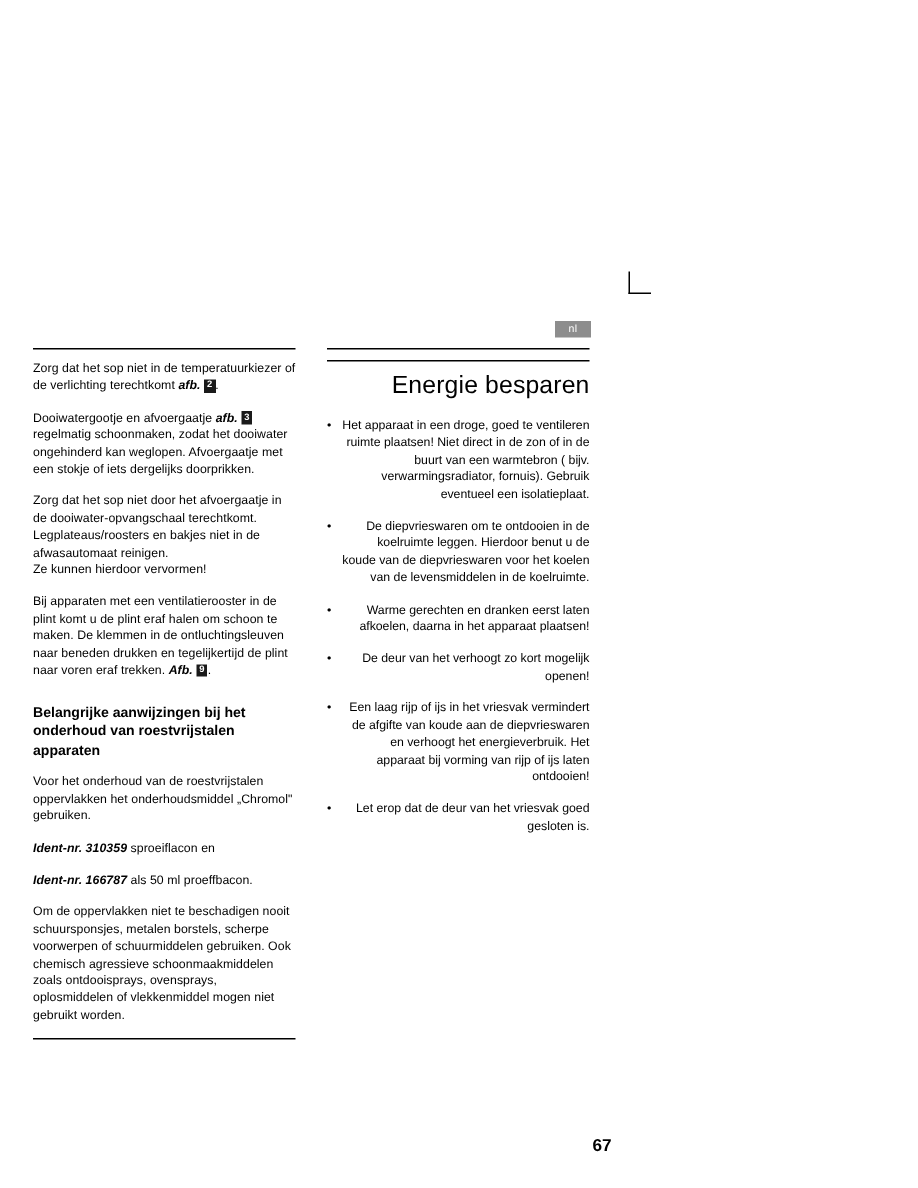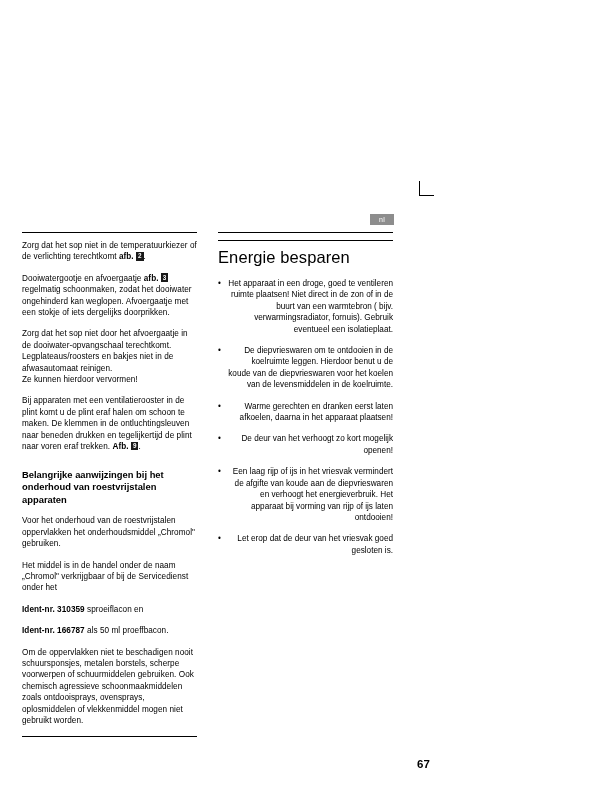--- a/index.html
+++ b/index.html
@@ -64,27 +64,28 @@
     margin-bottom: 7px;
   }
 
   p {
     margin: 0 0 10px 0;
     font-size: 8.2px;
     line-height: 11.4px;
     letter-spacing: 0.05px;
   }
 
-  .b { font-weight: bold; }
+  .b { font-weight: bold; font-style: italic; }
 
   h2.section-title {
     font-size: 16.5px;
     font-weight: normal;
     margin: 2px 0 11px 0;
     letter-spacing: 0.1px;
+    text-align: right;
   }
 
   h3.sub-title {
     font-size: 9.4px;
     font-weight: bold;
     line-height: 12.6px;
     margin: 16px 0 9px 0;
   }
 
   ul.bullets {
@@ -117,21 +118,21 @@
     font-size: 6.3px;
     line-height: 7.6px;
     padding: 0.5px 2px 0.5px 2px;
     vertical-align: 1px;
     font-weight: bold;
     letter-spacing: 0;
   }
 
   .page-number {
     position: absolute;
-    left: 402px;
+    left: 380px;
     top: 758px;
     font-size: 11.5px;
     font-weight: bold;
     padding-left: 15px;
   }
 </style>
 </head>
 <body>
 
 <div class="page">
@@ -148,21 +149,20 @@
     <p><span>Dooiwatergootje en afvoergaatje </span><span class="b">afb.</span> <span class="figref">3</span><span> regelmatig schoonmaken, zodat het dooiwater ongehinderd kan weglopen. Afvoergaatje met een stokje of iets dergelijks doorprikken.</span></p>
 
     <p style="white-space: pre-line;">Zorg dat het sop niet door het afvoergaatje in de dooiwater-opvangschaal  terechtkomt. Legplateaus/roosters en bakjes niet in de afwasautomaat reinigen.
 Ze kunnen hierdoor vervormen!</p>
 
     <p><span>Bij apparaten met een ventilatierooster in de plint komt u de plint eraf halen om schoon te maken. De klemmen in de ontluchtingsleuven naar beneden drukken en tegelijkertijd de plint naar voren eraf trekken. </span><span class="b">Afb.</span> <span class="figref">9</span><span>.</span></p>
 
     <h3 class="sub-title">Belangrijke aanwijzingen bij het onderhoud van roestvrijstalen apparaten</h3>
 
     <p>Voor het onderhoud van de roestvrijstalen oppervlakken het onderhoudsmiddel „Chromol" gebruiken.</p>
-    <p>Het middel is in de handel onder de naam „Chromol" verkrijgbaar of bij de Servicedienst onder het</p>
 
     <p><span class="b">Ident-nr. 310359</span><span> sproeiflacon en</span></p>
     <p><span class="b">Ident-nr. 166787</span><span> als 50 ml proeffbacon.</span></p>
 
     <p>Om de oppervlakken niet te beschadigen nooit schuursponsjes, metalen borstels, scherpe voorwerpen of schuurmiddelen gebruiken. Ook chemisch agressieve schoonmaakmiddelen zoals ontdooisprays, ovensprays, oplosmiddelen of vlekkenmiddel mogen niet gebruikt worden.</p>
 
     <div class="rule" style="margin-top:4px;"></div>
   </div>
 
   <div class="col right">

